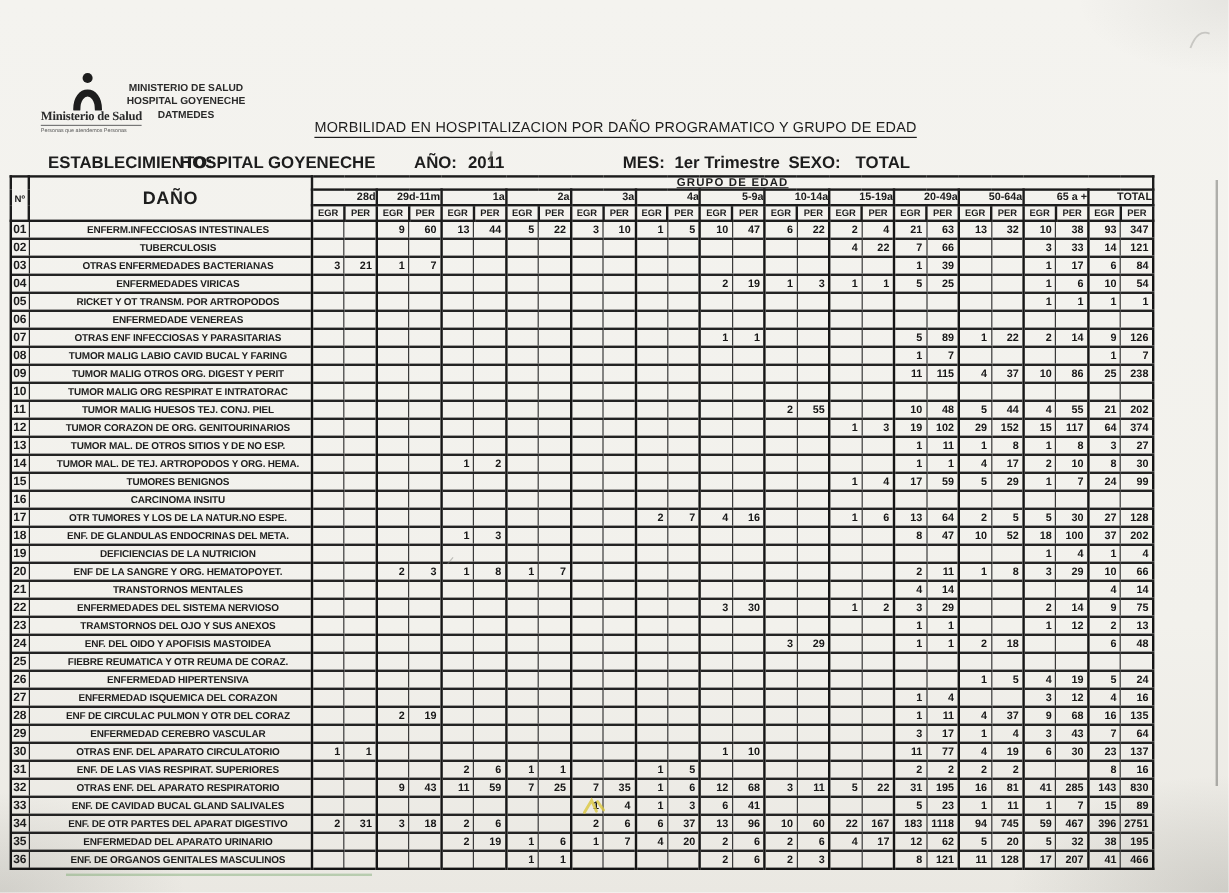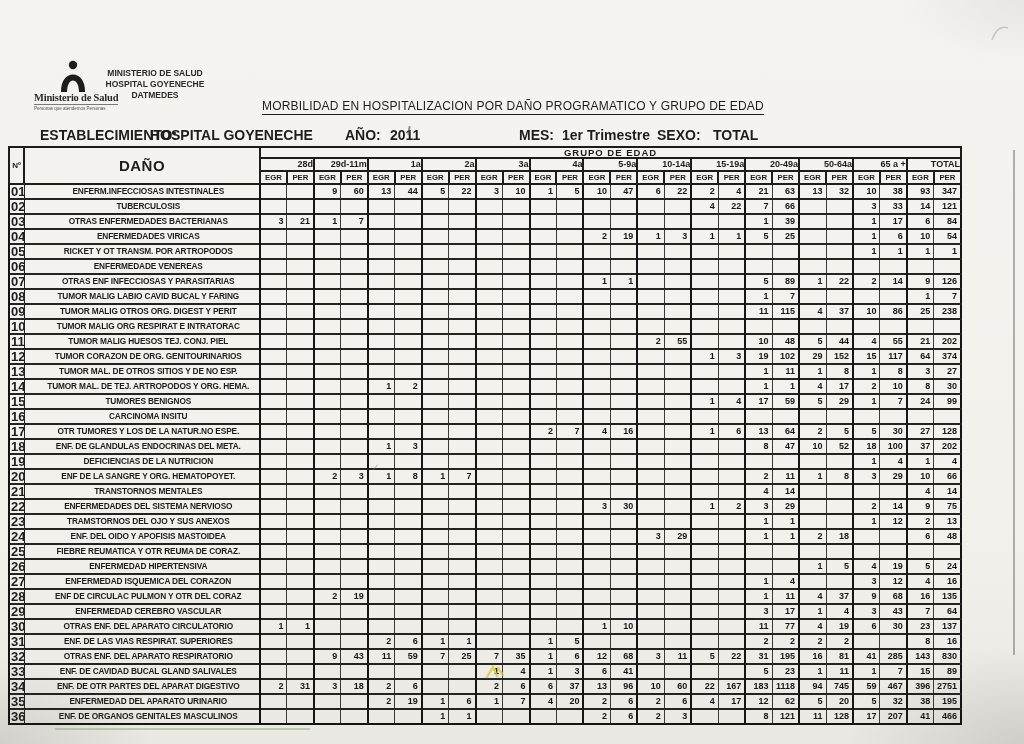--- a/index.html
+++ b/index.html
@@ -24,21 +24,21 @@
   table{width:954px;table-layout:fixed;border-collapse:collapse;border:2.5px solid #141414;}
   col.c-no{width:15px;} col.c-dano{width:236px;}
   th,td{padding:0;overflow:hidden;white-space:nowrap;}
   thead th{border:2px solid #1c1c1c;font-weight:bold;background:transparent;}
   th.corner{font-size:8px;}
   th.grupo{font-size:9.5px;height:9px;line-height:9px;letter-spacing:1px;text-decoration:underline;}
   th.g{font-size:9px;height:11px;line-height:11px;text-align:right;}
   th.s{font-size:7.8px;height:11px;line-height:11px;border-left:1px solid #2e2e2e;}
   th.s.gstart{border-left:2px solid #1c1c1c;}
   tbody td{border-top:2px solid #232323;height:13px;line-height:13px;}
-  td.no{font-size:13px;font-weight:bold;text-align:left;border-left:2px solid #141414;border-right:1px solid #232323;padding-left:1px;}
+  td.no{font-size:10px;font-weight:bold;text-align:left;border-left:2px solid #141414;border-right:1px solid #232323;padding-left:1px;}
   td.dano{font-size:8.3px;font-weight:bold;text-align:center;padding-left:13px;letter-spacing:-.15px;border-right:2px solid #141414;}
   td.v{font-size:9px;font-weight:600;text-align:right;padding-right:3px;border-left:1px solid #3a3a3a;color:#171717;}
   td.v.gstart{border-left:2px solid #161616;}
   
   .artifact{position:absolute;pointer-events:none;}
 </style>
 </head>
 <body>
 
 <div id="page">

